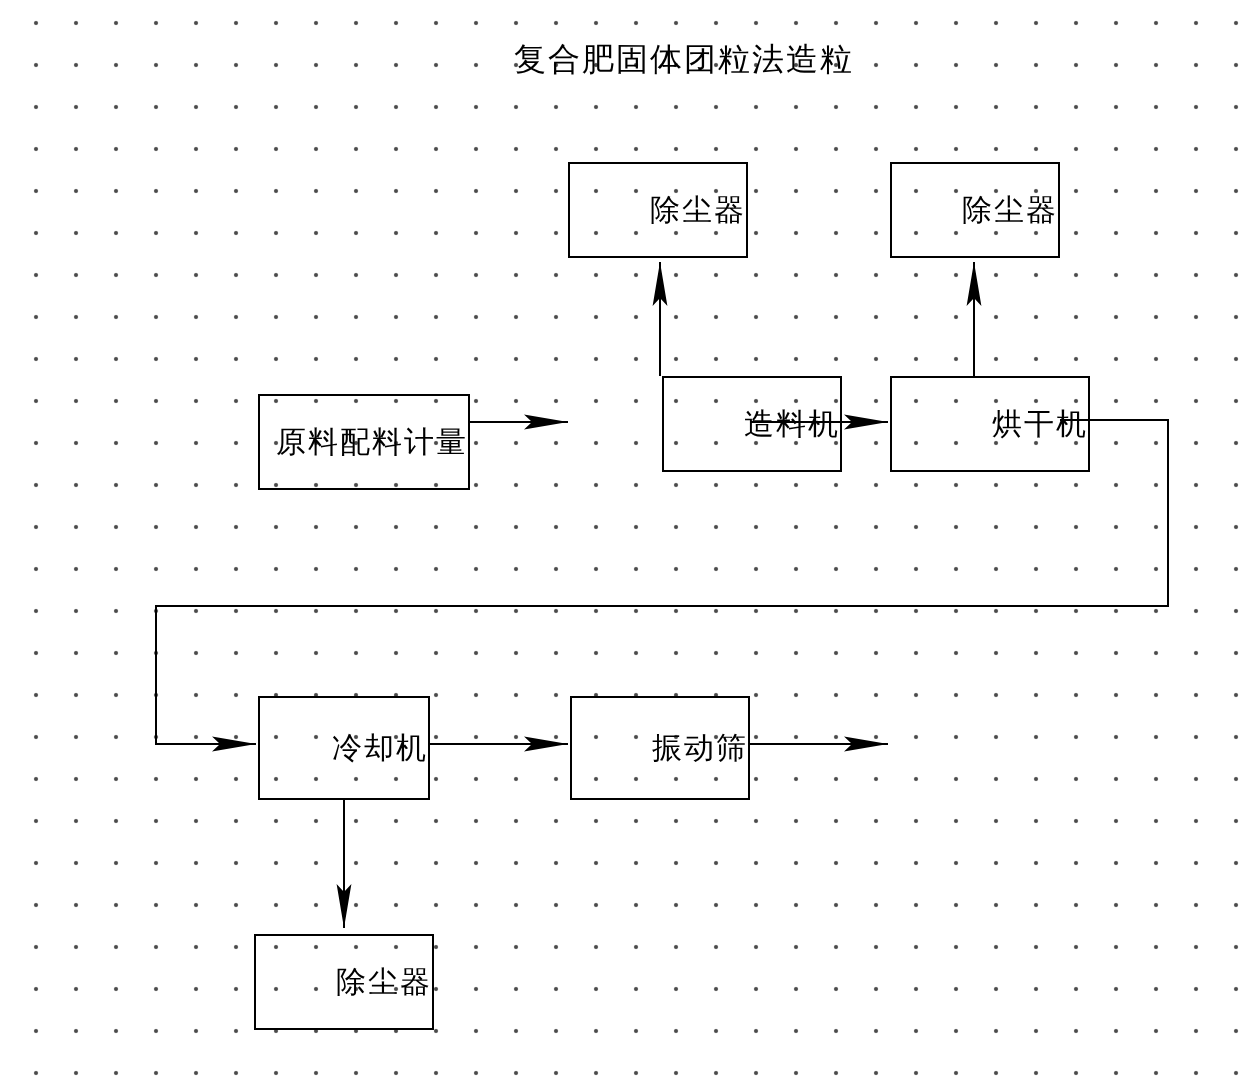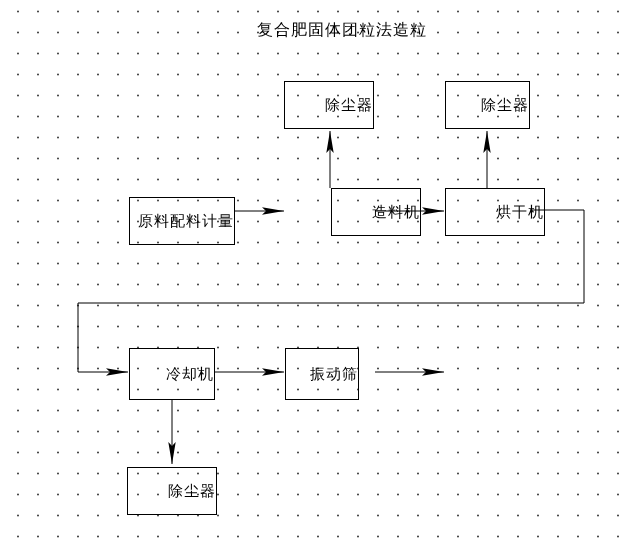--- a/index.html
+++ b/index.html
@@ -80,21 +80,21 @@
   </div>
 
   <div class="node" style="left:445px;top:188px;width:100px;height:48px;">
     <span>烘干机</span>
   </div>
 
   <div class="node" style="left:129px;top:348px;width:86px;height:52px;">
     <span>冷却机</span>
   </div>
 
-  <div class="node" style="left:285px;top:348px;width:74px;height:52px;">
+  <div class="node" style="left:285px;top:348px;width:90px;height:52px;">
     <span>振动筛</span>
   </div>
 
 
   <div class="node" style="left:127px;top:467px;width:90px;height:48px;">
     <span>除尘器</span>
   </div>
 
 </div>
 

